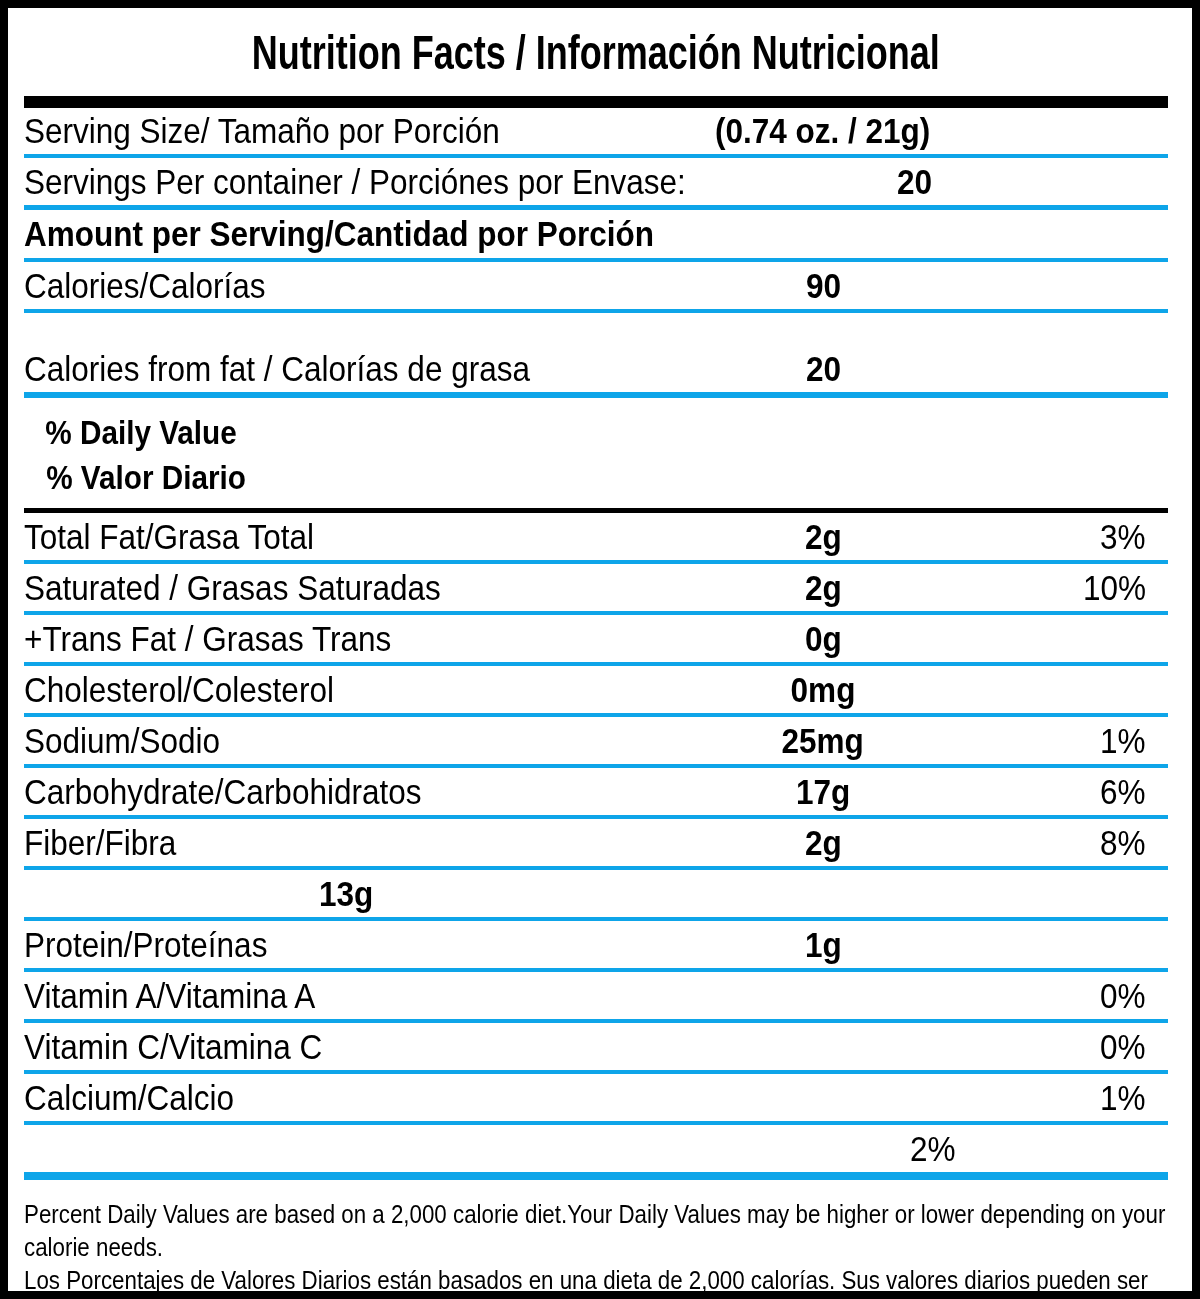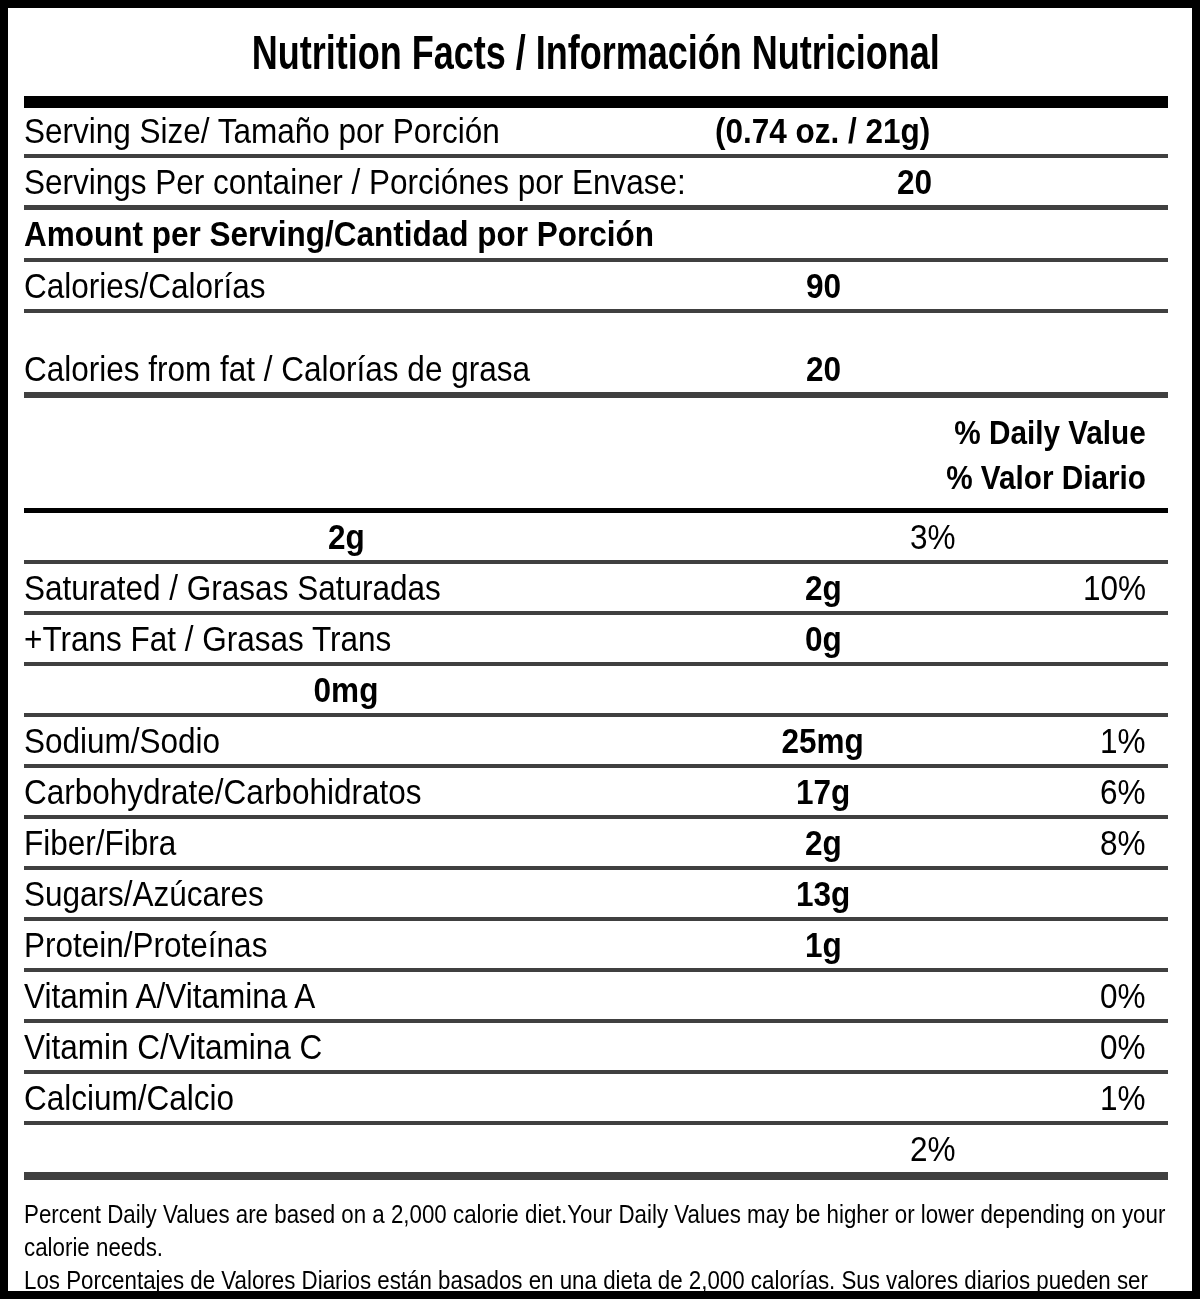--- a/index.html
+++ b/index.html
@@ -49,36 +49,36 @@
   .title-bar {
     height: 12px;
     background: #000000;
   }
 
   .row {
     display: grid;
     grid-template-columns: 1fr 310px 190px;
     align-items: center;
     height: 46px;
-    border-bottom: 4px solid #404040;
+    border-bottom: 4px solid #0ea5e9;
     font-size: 35px;
   }
   .row .cell { overflow: visible; }
   .cell.amount { text-align: center; font-weight: bold; }
   .cell.dv { text-align: right; padding-right: 22px; }
 
   .row.servings-row { height: 47px; border-bottom-width: 5px; }
   .row.section-header { height: 48px; font-weight: 700; }
   .row.calories-row { height: 47px; }
   .row.calfat-row { height: 47px; border-bottom-width: 6px; margin-top: 32px; }
 
   .dv-header-block {
     border-bottom: 5px solid #000000;
     padding: 12px 22px 8px 0;
-    text-align: right;
+    text-align: left;
   }
   .dv-header-line {
     height: 45px;
     line-height: 45px;
     font-size: 33px;
     font-weight: 700;
   }
 
   .nutrient-row { height: 47px; }
   .nutrient-row.last { border-bottom-width: 8px; }
@@ -136,37 +136,39 @@
     <span class="cell dv"></span>
   </div>
 
   <div class="dv-header-block">
     <div class="dv-header-line"><span class="sq sq-r">% Daily Value</span></div>
     <div class="dv-header-line"><span class="sq sq-r">% Valor Diario</span></div>
   </div>
 
   <div id="nutrient-rows">
   <div class="row nutrient-row">
+    <span class="cell label"><span class="sq">Total Fat/Grasa Total</span></span>
     <span class="cell amount"><span class="sq sq-c">2g</span></span>
     <span class="cell dv"><span class="sq sq-r">3%</span></span>
   </div>
 
   <div class="row nutrient-row">
     <span class="cell label"><span class="sq">Saturated / Grasas Saturadas</span></span>
     <span class="cell amount"><span class="sq sq-c">2g</span></span>
     <span class="cell dv"><span class="sq sq-r">10%</span></span>
   </div>
 
   <div class="row nutrient-row">
     <span class="cell label"><span class="sq">+Trans Fat / Grasas Trans</span></span>
     <span class="cell amount"><span class="sq sq-c">0g</span></span>
     <span class="cell dv"><span class="sq sq-r"></span></span>
   </div>
 
   <div class="row nutrient-row">
+    <span class="cell label"><span class="sq">Cholesterol/Colesterol</span></span>
     <span class="cell amount"><span class="sq sq-c">0mg</span></span>
     <span class="cell dv"><span class="sq sq-r"></span></span>
   </div>
 
   <div class="row nutrient-row">
     <span class="cell label"><span class="sq">Sodium/Sodio</span></span>
     <span class="cell amount"><span class="sq sq-c">25mg</span></span>
     <span class="cell dv"><span class="sq sq-r">1%</span></span>
   </div>
 
@@ -176,21 +178,20 @@
     <span class="cell dv"><span class="sq sq-r">6%</span></span>
   </div>
 
   <div class="row nutrient-row">
     <span class="cell label"><span class="sq">Fiber/Fibra</span></span>
     <span class="cell amount"><span class="sq sq-c">2g</span></span>
     <span class="cell dv"><span class="sq sq-r">8%</span></span>
   </div>
 
   <div class="row nutrient-row">
-    <span class="cell label"><span class="sq">Sugars/Azúcares</span></span>
     <span class="cell amount"><span class="sq sq-c">13g</span></span>
     <span class="cell dv"><span class="sq sq-r"></span></span>
   </div>
 
   <div class="row nutrient-row">
     <span class="cell label"><span class="sq">Protein/Proteínas</span></span>
     <span class="cell amount"><span class="sq sq-c">1g</span></span>
     <span class="cell dv"><span class="sq sq-r"></span></span>
   </div>
 

